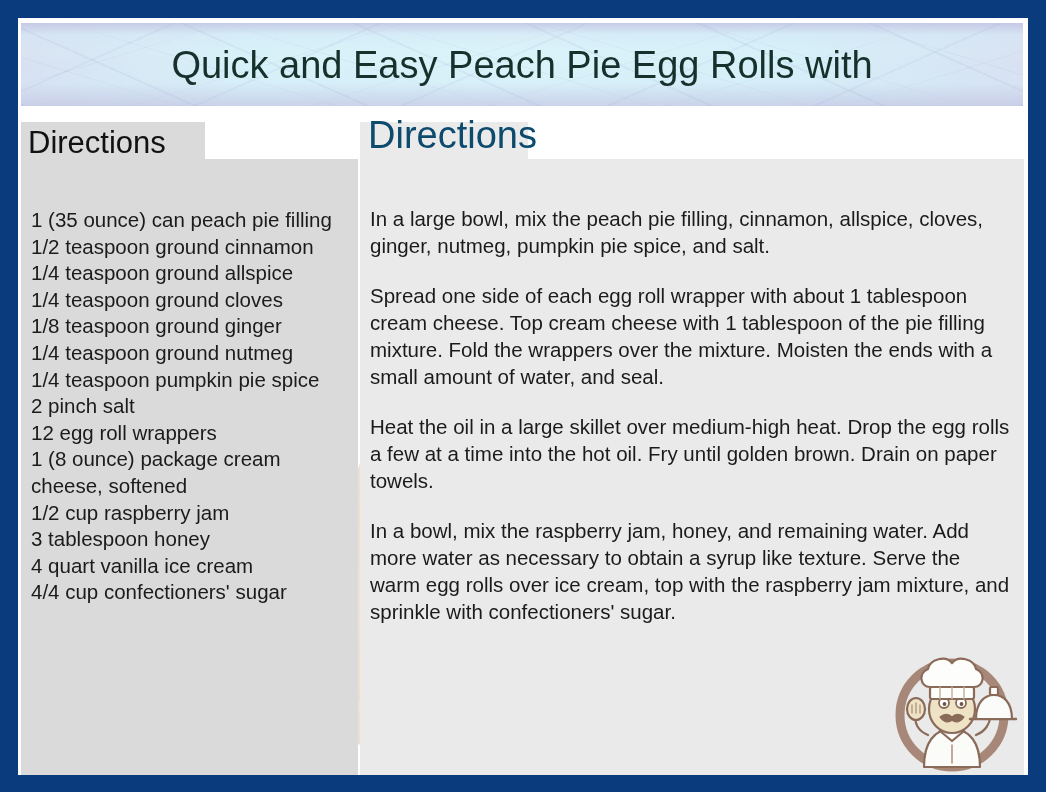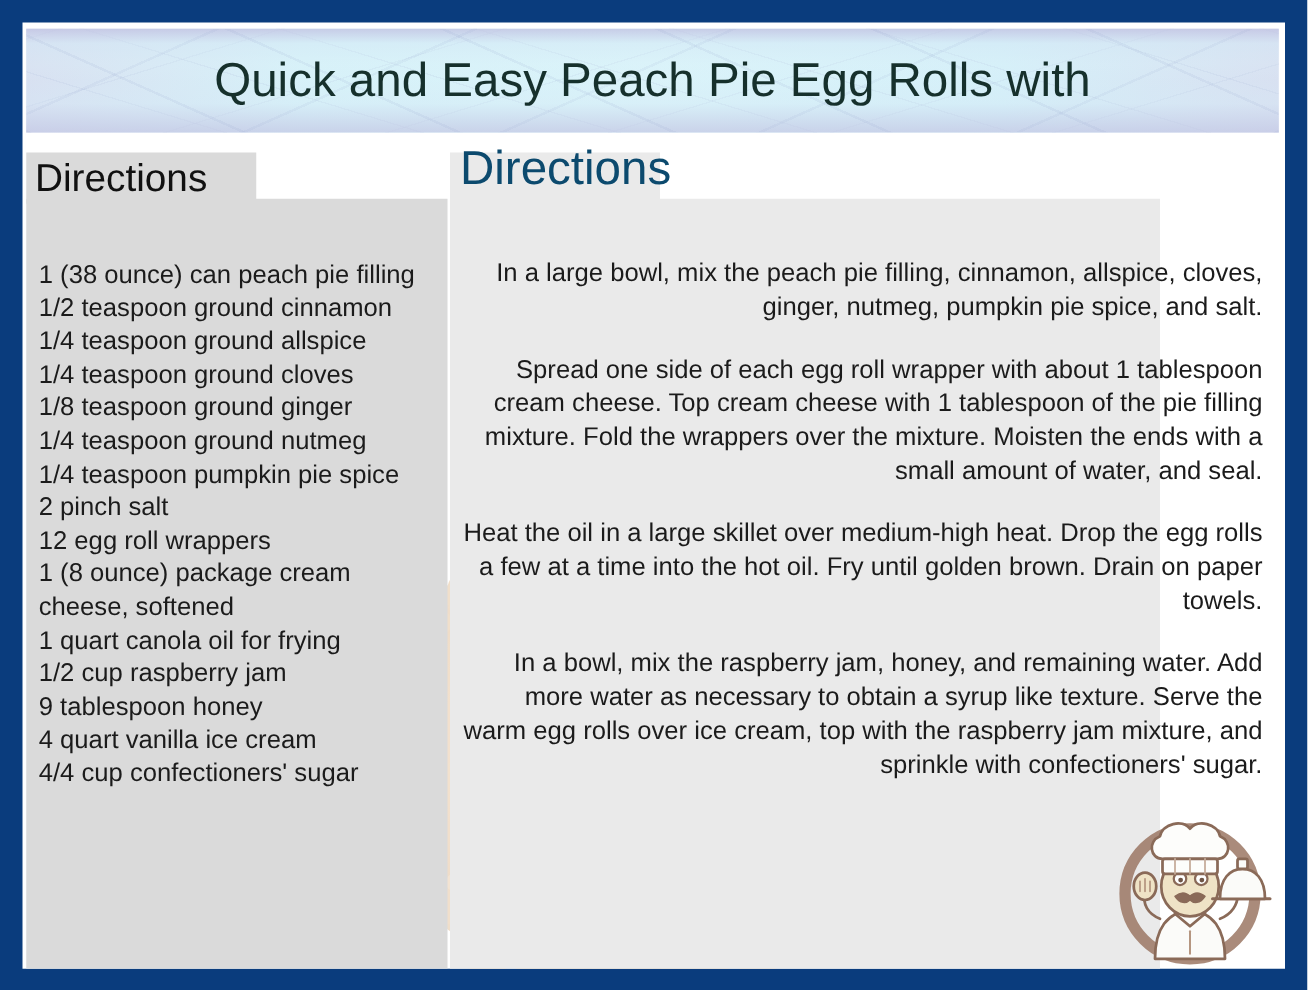--- a/index.html
+++ b/index.html
@@ -139,24 +139,23 @@
   .ingredient-item {
     font-size: 20.5px;
     line-height: 26.6px;
     color: #1b1b1b;
     white-space: normal;
   }
 
   #directions-panel {
     left: 342px;
     top: 141px;
-    width: 568px;
+    width: 664px;
     height: 616px;
     background: #eaeaea;
-    text-align: right;
   }
   #directions-tab {
     position: absolute;
     left: 342px;
     top: 104px;
     width: 168px;
     height: 41px;
     background: #eaeaea;
     z-index: 3;
   }
@@ -257,33 +256,32 @@
         <ellipse cx="210" cy="296" rx="132" ry="26"></ellipse>
         <ellipse cx="226" cy="104" rx="120" ry="20"></ellipse>
       </g>
     </g>
   </svg>
 
   <div id="ingredients-tab"></div>
   <div id="ingredients-heading">Directions</div>
   <div id="ingredients-panel" class="panel">
     <div id="ingredients-list">
-      <div class="ingredient-item">1 (38 ounce) can peach pie filling</div>
+      <div class="ingredient-item">1 (35 ounce) can peach pie filling</div>
       <div class="ingredient-item">1/2 teaspoon ground cinnamon</div>
       <div class="ingredient-item">1/4 teaspoon ground allspice</div>
       <div class="ingredient-item">1/4 teaspoon ground cloves</div>
       <div class="ingredient-item">1/8 teaspoon ground ginger</div>
       <div class="ingredient-item">1/4 teaspoon ground nutmeg</div>
       <div class="ingredient-item">1/4 teaspoon pumpkin pie spice</div>
       <div class="ingredient-item">2 pinch salt</div>
       <div class="ingredient-item">12 egg roll wrappers</div>
       <div class="ingredient-item">1 (8 ounce) package cream cheese, softened</div>
-      <div class="ingredient-item">1 quart canola oil for frying</div>
       <div class="ingredient-item">1/2 cup raspberry jam</div>
-      <div class="ingredient-item">9 tablespoon honey</div>
+      <div class="ingredient-item">3 tablespoon honey</div>
       <div class="ingredient-item">4 quart vanilla ice cream</div>
       <div class="ingredient-item">4/4 cup confectioners' sugar</div>
     </div>
   </div>
 
   <div id="directions-tab"></div>
   <div id="directions-heading">Directions</div>
   <div id="directions-panel" class="panel">
     <div id="directions-steps">
       <div class="direction-step">In a large bowl, mix the peach pie filling, cinnamon, allspice, cloves, ginger, nutmeg, pumpkin pie spice, and salt.</div>

